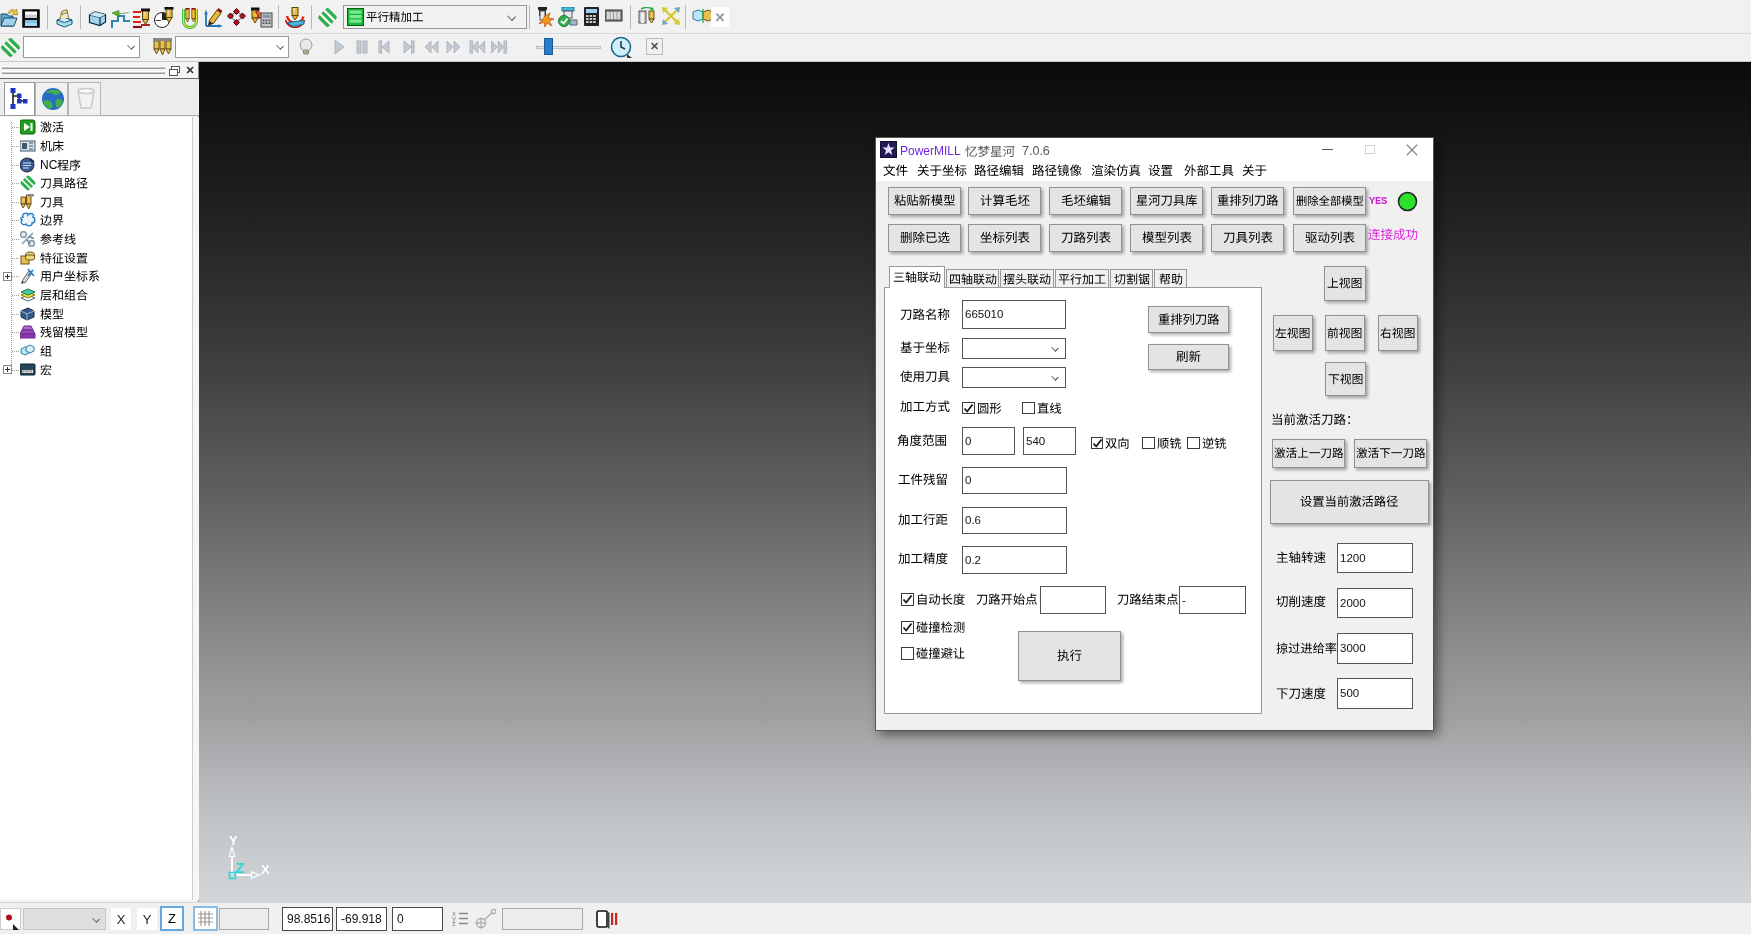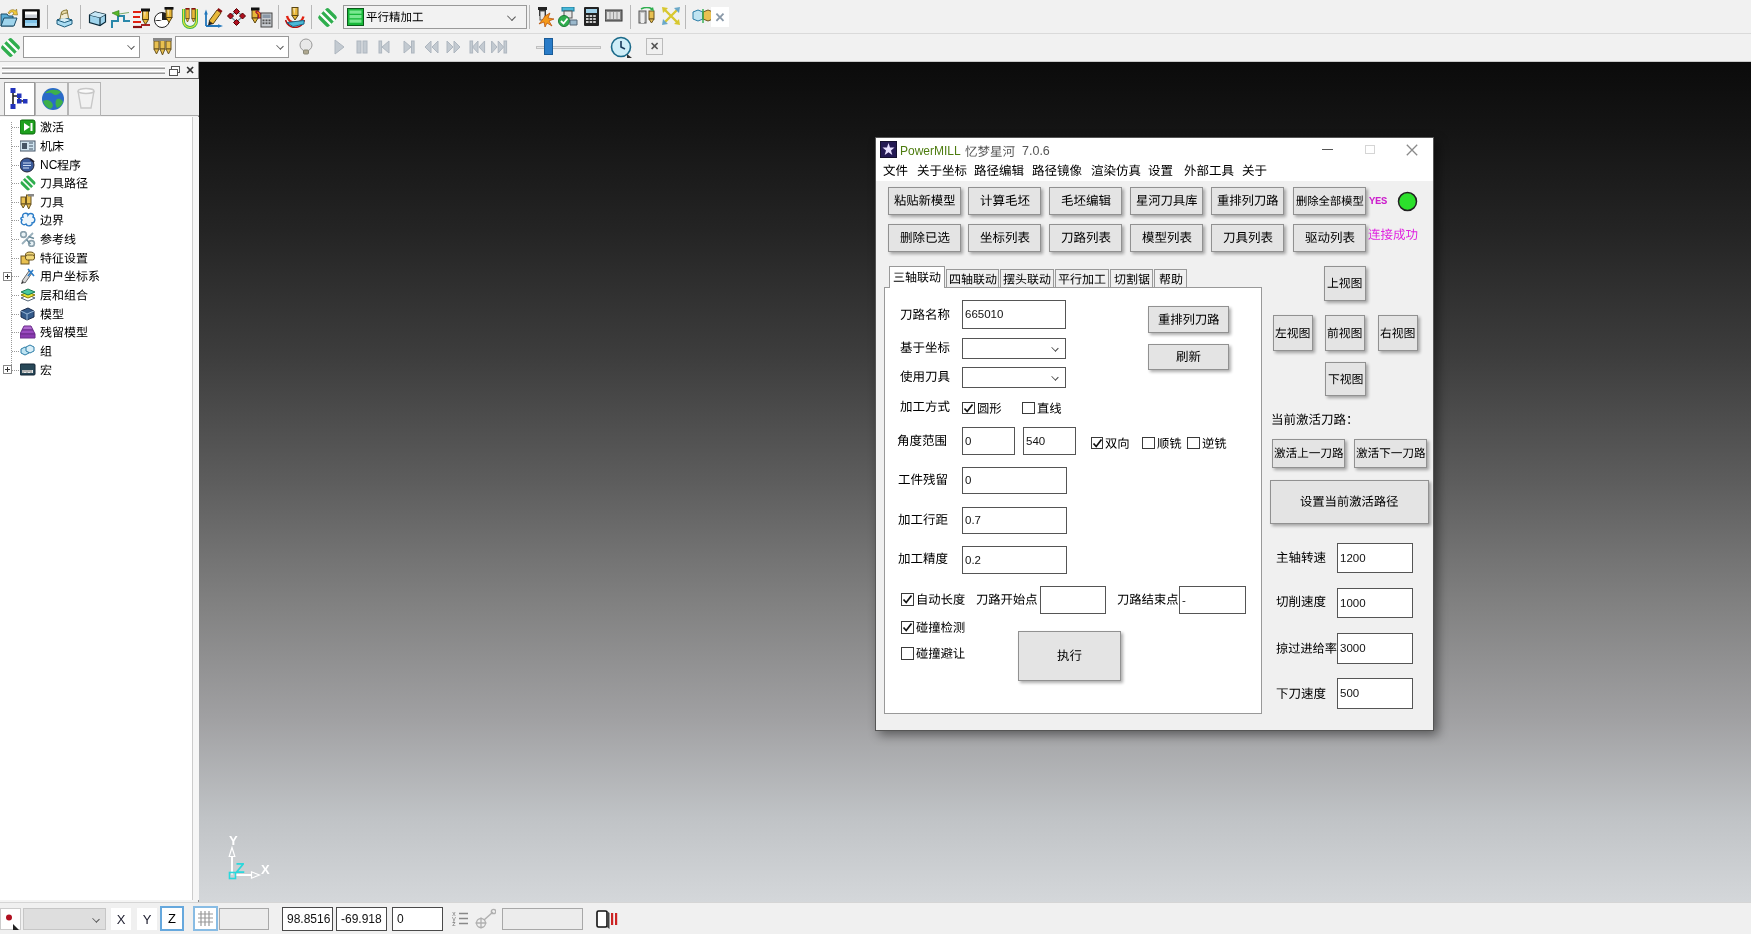--- a/index.html
+++ b/index.html
@@ -638,21 +638,21 @@
     <rect x="15" y="4" width="2.2" height="12" fill="#cc2222"></rect>
     <rect x="19" y="4" width="2.2" height="12" fill="#cc2222"></rect>
   </svg>
 <div style="position:absolute;left:875px;top:137px;width:559px;height:594px;background:#f0f0f0;border:1px solid #555;box-shadow:4px 4px 10px rgba(0,0,0,.45)"></div>
 <div style="position:absolute;left:876px;top:138px;width:557px;height:43px;background:#fff"></div>
 <svg class="abs" style="left:880px;top:141px" width="17" height="17" viewBox="0 0 17 17">
     <rect width="17" height="17" fill="#14102e"></rect>
     <rect x="1" y="1" width="15" height="15" fill="#241a54"></rect>
     <path d="M8.5 2 L10 6.5 L14.5 6.5 L11 9.5 L12.3 14 L8.5 11.3 L4.7 14 L6 9.5 L2.5 6.5 L7 6.5 Z" fill="#e8e0ff"></path>
   </svg>
-<div style="position:absolute;left:900px;top:144px;font:12px 'Liberation Sans',sans-serif;color:#4d7c0f;white-space:pre;">PowerMILL</div>
+<div style="position:absolute;left:900px;top:144px;font:12px 'Liberation Sans',sans-serif;color:#6d28d9;white-space:pre;">PowerMILL</div>
 <svg class="ct" style="left:965px;top:144.5px;width:50px;height:12.5px;" viewBox="0 0 4 1" fill="#555">
     <use href="#g5fc6"></use>
     <use href="#g68a6" x="1"></use>
     <use href="#g661f" x="2"></use>
     <use href="#g6cb3" x="3"></use>
   </svg>
 <div style="position:absolute;left:1022px;top:144px;font:12.5px 'Liberation Sans',sans-serif;color:#555;white-space:pre;">7.0.6</div>
 <div style="position:absolute;left:1322px;top:148.5px;width:11px;height:1.6px;background:#555"></div>
 <div style="position:absolute;left:1364.5px;top:144.5px;width:10px;height:9px;border:1px solid #d5d5d5"></div>
 <svg class="abs" style="left:1406px;top:143.5px" width="12" height="12" viewBox="0 0 12 12">
@@ -931,21 +931,21 @@
   </svg>
 <div class="inp" style="left:962px;top:467px;width:105px;height:27px"></div>
 <div style="position:absolute;left:965px;top:474.25px;font:11.5px 'Liberation Sans';color:#111">0</div>
 <svg class="ct" style="left:898px;top:513.25px;width:50px;height:12.5px;" viewBox="0 0 4 1" fill="#000">
     <use href="#g52a0"></use>
     <use href="#g5de5" x="1"></use>
     <use href="#g884c" x="2"></use>
     <use href="#g8ddd" x="3"></use>
   </svg>
 <div class="inp" style="left:962px;top:507px;width:105px;height:27px"></div>
-<div style="position:absolute;left:965px;top:514.25px;font:11.5px 'Liberation Sans';color:#111">0.7</div>
+<div style="position:absolute;left:965px;top:514.25px;font:11.5px 'Liberation Sans';color:#111">0.6</div>
 <svg class="ct" style="left:898px;top:552.25px;width:50px;height:12.5px;" viewBox="0 0 4 1" fill="#000">
     <use href="#g52a0"></use>
     <use href="#g5de5" x="1"></use>
     <use href="#g7cbe" x="2"></use>
     <use href="#g5ea6" x="3"></use>
   </svg>
 <div class="inp" style="left:962px;top:546px;width:105px;height:28px"></div>
 <div style="position:absolute;left:965px;top:553.75px;font:11.5px 'Liberation Sans';color:#111">0.2</div>
 <div class="chk" style="left:901px;top:593px"></div>
 <svg class="abs" style="left:902px;top:594px" width="11" height="11" viewBox="0 0 11 11">
@@ -1072,21 +1072,21 @@
   </svg>
 <div class="inp" style="left:1337px;top:543px;width:76px;height:30px"></div>
 <div style="position:absolute;left:1340px;top:551.75px;font:11.5px 'Liberation Sans';color:#111">1200</div>
 <svg class="ct" style="left:1276px;top:595.25px;width:50px;height:12.5px;" viewBox="0 0 4 1" fill="#000">
     <use href="#g5207"></use>
     <use href="#g524a" x="1"></use>
     <use href="#g901f" x="2"></use>
     <use href="#g5ea6" x="3"></use>
   </svg>
 <div class="inp" style="left:1337px;top:588px;width:76px;height:30px"></div>
-<div style="position:absolute;left:1340px;top:596.75px;font:11.5px 'Liberation Sans';color:#111">1000</div>
+<div style="position:absolute;left:1340px;top:596.75px;font:11.5px 'Liberation Sans';color:#111">2000</div>
 <svg class="ct" style="left:1276px;top:642.4px;width:61px;height:12.2px;" viewBox="0 0 5 1" fill="#000">
     <use href="#g63a0"></use>
     <use href="#g8fc7" x="1"></use>
     <use href="#g8fdb" x="2"></use>
     <use href="#g7ed9" x="3"></use>
     <use href="#g7387" x="4"></use>
   </svg>
 <div class="inp" style="left:1337px;top:633px;width:76px;height:31px"></div>
 <div style="position:absolute;left:1340px;top:642.25px;font:11.5px 'Liberation Sans';color:#111">3000</div>
 <svg class="ct" style="left:1276px;top:687.25px;width:50px;height:12.5px;" viewBox="0 0 4 1" fill="#000">

